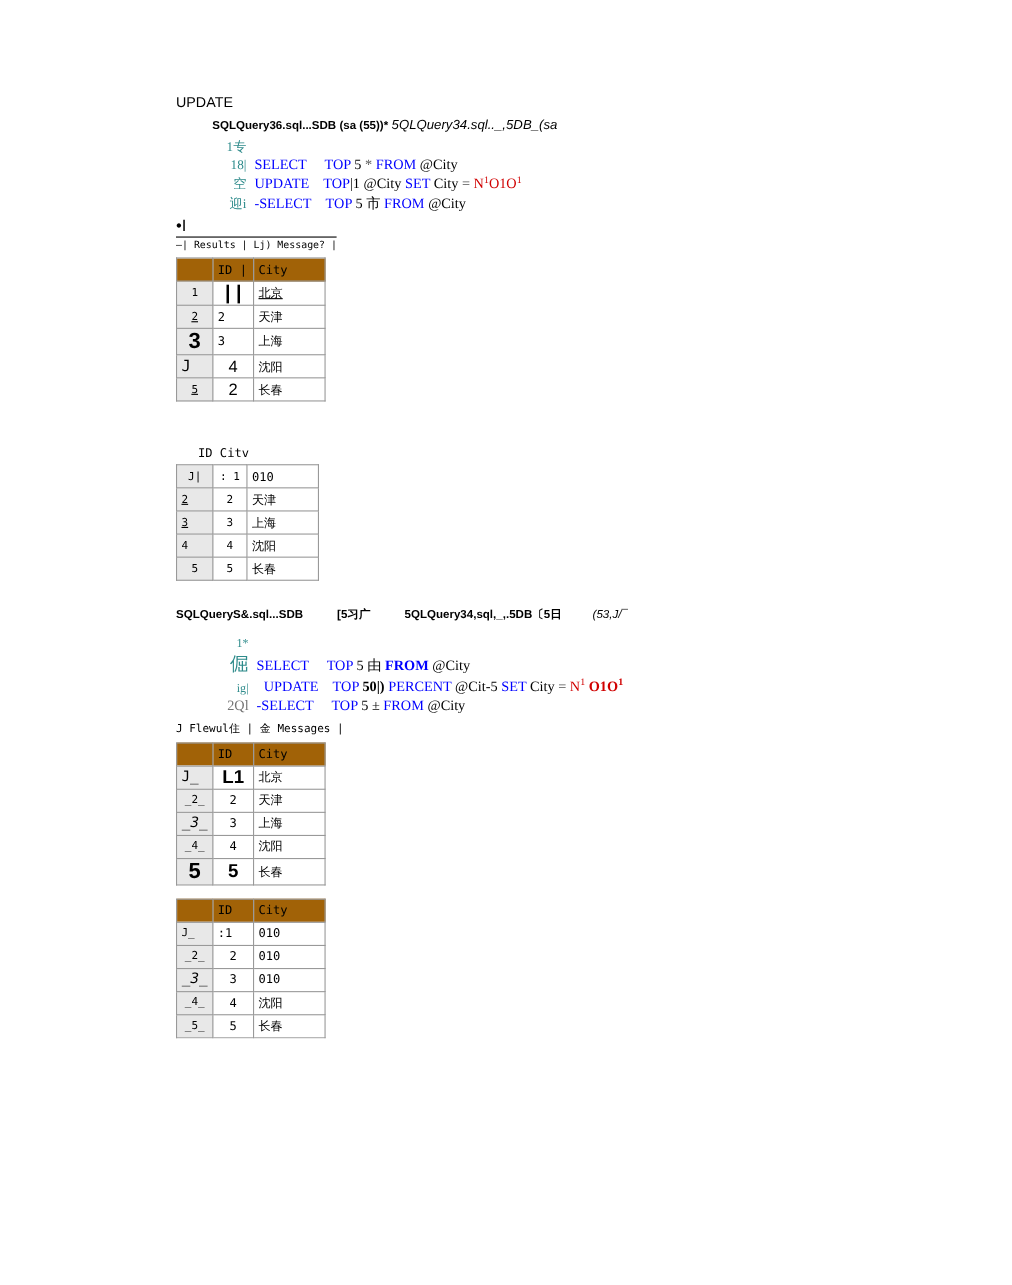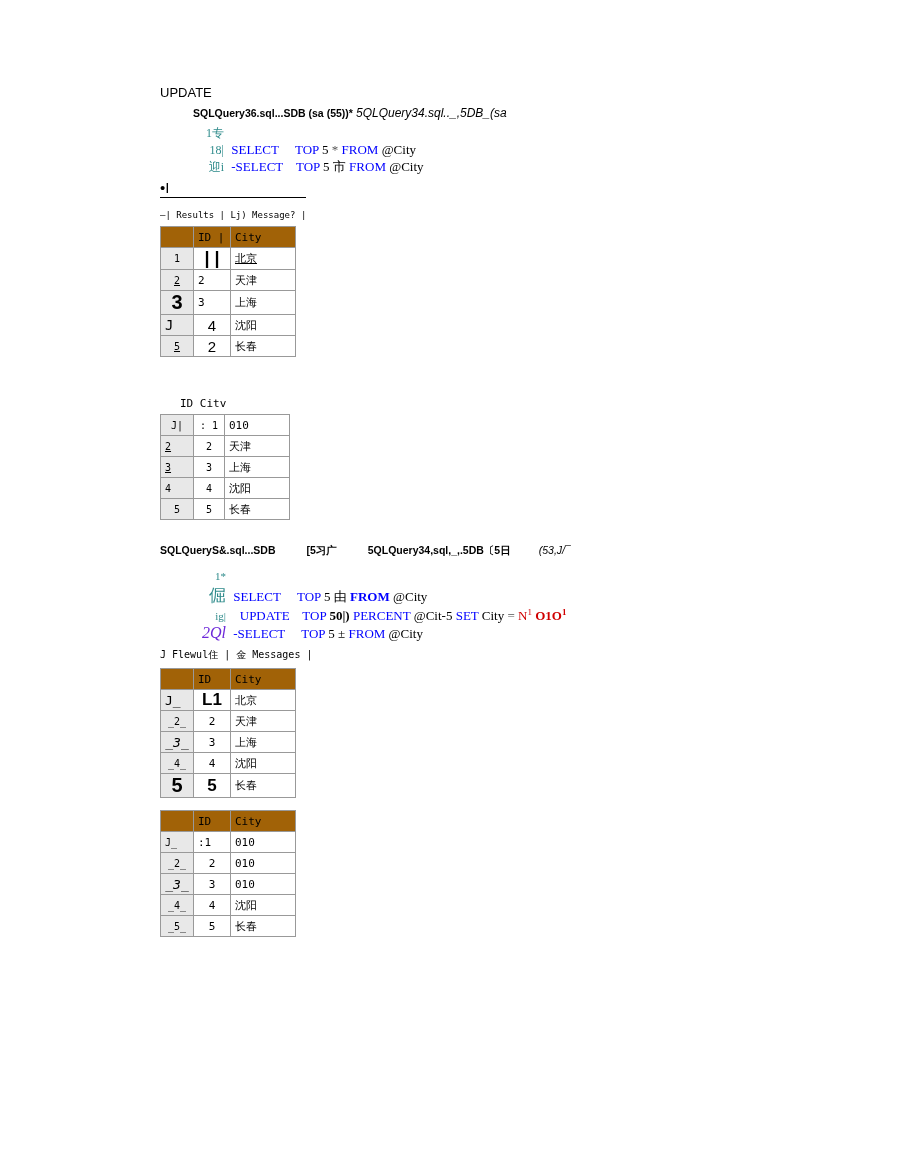--- a/index.html
+++ b/index.html
@@ -11,21 +11,21 @@
 .code { margin-left: 30px; margin-top: 5px; margin-bottom: 4px; font-family: "Times New Roman", serif; font-size: 13px; }
 .code-line { white-space: nowrap; }
 .lnum { color: #2e8b8b; display: inline-block; width: 34px; text-align: right; margin-right: 4px; font-size: 12px; }
 .kw { color: #0000ff; }
 .gray { color: #555; }
 .black { color: #000; }
 .red { color: #d00000; }
 .redsup { color: #d00000; font-size: 9px; vertical-align: super; }
 .bold { font-weight: bold; }
 .cursor { font-size: 15px; margin-left: 0; margin-top: 2px; line-height: 1; }
-.undercursor { font-size: 9px; border-top: 1px solid #000; display: inline-block; padding-top: 12px; }
+.undercursor { font-size: 9px; border-top: 1px solid #000; display: inline-block; padding-top: 2px; }
 .restabs { font-family: monospace; font-size: 10px; margin-top: 2px; margin-bottom: 6px; }
 .tbl { border-collapse: collapse; margin-top: 4px; }
 .tbl td, .tbl th { border: 1px solid #999; padding: 0 4px; height: 20px; font-family: monospace; font-size: 11px; text-align: left; }
 .tbl th { background: #a16207; font-weight: normal; }
 .tbl td.rhdr { background: #e8e8e8; text-align: center; width: 24px; font-size: 10px; }
 .tbl td.rhdr u { text-decoration: underline; }
 .tbl td.idcol { width: 28px; text-align: left; }
 .tbl td.citycol { width: 56px; }
 .tbl td.bignum { font-family: Arial, sans-serif; font-size: 18px; font-weight: bold; text-align: center; }
 .tbl td.mednum { font-family: Arial, sans-serif; font-size: 15px; text-align: center; }
@@ -57,20 +57,29 @@
     <div class="code-line">
       <span class="lnum">18|</span>
       <span class="kw">SELECT</span>&nbsp;&nbsp;&nbsp;&nbsp;
       <span class="kw">TOP</span>
       <span class="black">5</span>
       <span class="gray">*</span>
       <span class="kw">FROM</span>
       <span class="black">@City</span>
     </div>
     <div class="code-line">
+      <span class="lnum">空</span>
+      <span class="kw">UPDATE</span>&nbsp;&nbsp;&nbsp;
+      <span class="kw">TOP</span><span class="black">|1 @City</span>
+      <span class="kw">SET</span>
+      <span class="black">City</span>
+      <span class="gray">=</span>
+      <span class="red">N</span><span class="redsup">1</span><span class="red">O1O</span><span class="redsup">1</span>
+    </div>
+    <div class="code-line">
       <span class="lnum">迎i</span>
       <span class="kw">-SELECT</span>&nbsp;&nbsp;&nbsp;
       <span class="kw">TOP</span>
       <span class="black">5</span>
       <span class="black">市</span>
       <span class="kw">FROM</span>
       <span class="black">@City</span>
     </div>
   </div>
 
@@ -169,21 +178,21 @@
       <span class="kw">TOP</span>
       <span class="black bold">50|)</span>
       <span class="kw">PERCENT</span>
       <span class="black">@Cit-5</span>
       <span class="kw">SET</span>
       <span class="black">City</span>
       <span class="gray">=</span>
       <span class="red">N</span><span class="redsup">1</span><span class="red bold"> O1O</span><span class="redsup bold">1</span>
     </div>
     <div class="code-line">
-      <span class="margin2" style="color:#6d28d9;font-style:italic;font-size:16px">2Ql</span>
+      <span class="margin2" style="color:#737373;font-size:13px">2Ql</span>
       <span class="kw">-SELECT</span>&nbsp;&nbsp;&nbsp;&nbsp;
       <span class="kw">TOP</span>
       <span class="black">5 ±</span>
       <span class="kw">FROM</span>
       <span class="black">@City</span>
     </div>
   </div>
 
   <div class="res2">J Flewul住 | 金 Messages |</div>
 

